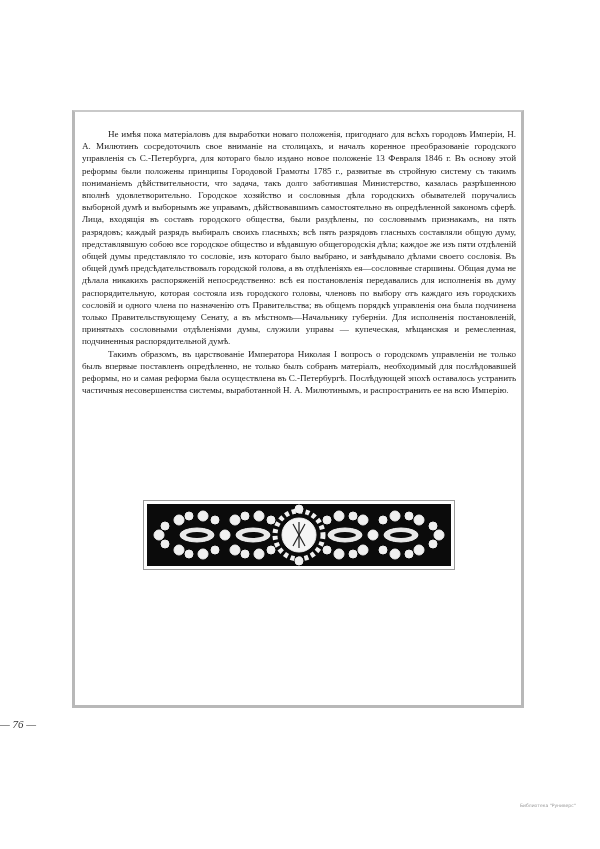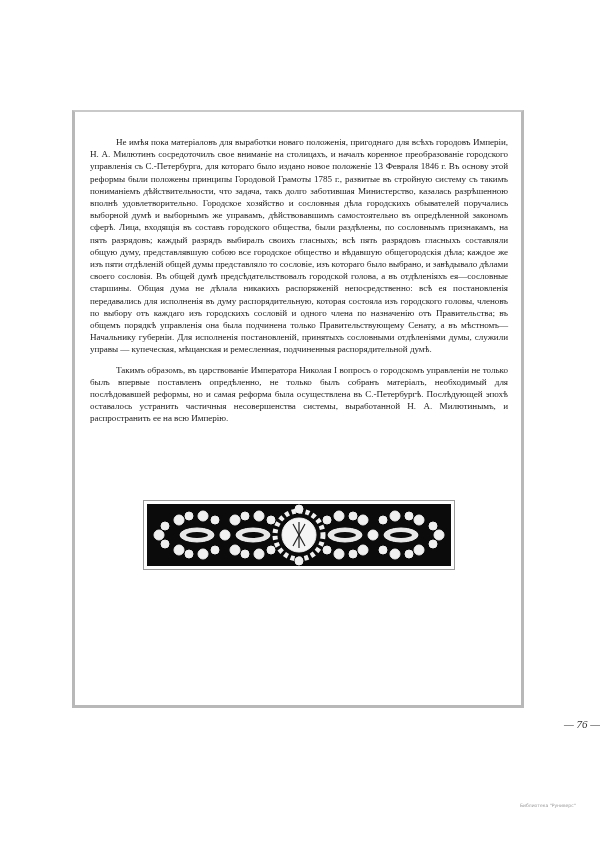--- a/index.html
+++ b/index.html
@@ -13,32 +13,32 @@
     position: absolute; left: 72px; top: 110px; width: 452px; height: 598px;
     border-top: 2px solid #c9c9c9; border-left: 3px solid #b8b8b8;
     border-right: 3px solid #b8b8b8; border-bottom: 3px solid #b8b8b8;
     box-sizing: border-box;
   }
   .text-block {
     position: absolute; left: 82px; top: 128px; width: 434px;
     font-size: 9.1px; line-height: 12.2px; text-align: justify;
     letter-spacing: -0.05px;
   }
-  .text-block p { margin: 8px; text-indent: 26px; }
+  .text-block p { margin: 0; text-indent: 26px; }
   .ornament {
     position: absolute; left: 143px; top: 500px; width: 312px; height: 70px;
     border: 1px solid #9a9a9a; padding: 3px; box-sizing: border-box; background: #fff;
   }
   .ornament-inner {
     width: 100%; height: 100%; background: #0b0b0b; position: relative; overflow: hidden;
   }
   .ornament svg { position: absolute; left: 0; top: 0; }
   .page-number {
     position: absolute; left: 0; width: 600px; top: 718px;
-    text-align: right; font-size: 11px; color: #333; font-style: italic;
+    text-align: left; font-size: 11px; color: #333; font-style: italic;
   }
   .watermark {
     position: absolute; left: 520px; top: 803px; width: 80px;
     font-size: 4.5px; color: #999; font-family: "DejaVu Sans", sans-serif;
     white-space: nowrap;
   }
 </style>
 </head>
 <body>
 

